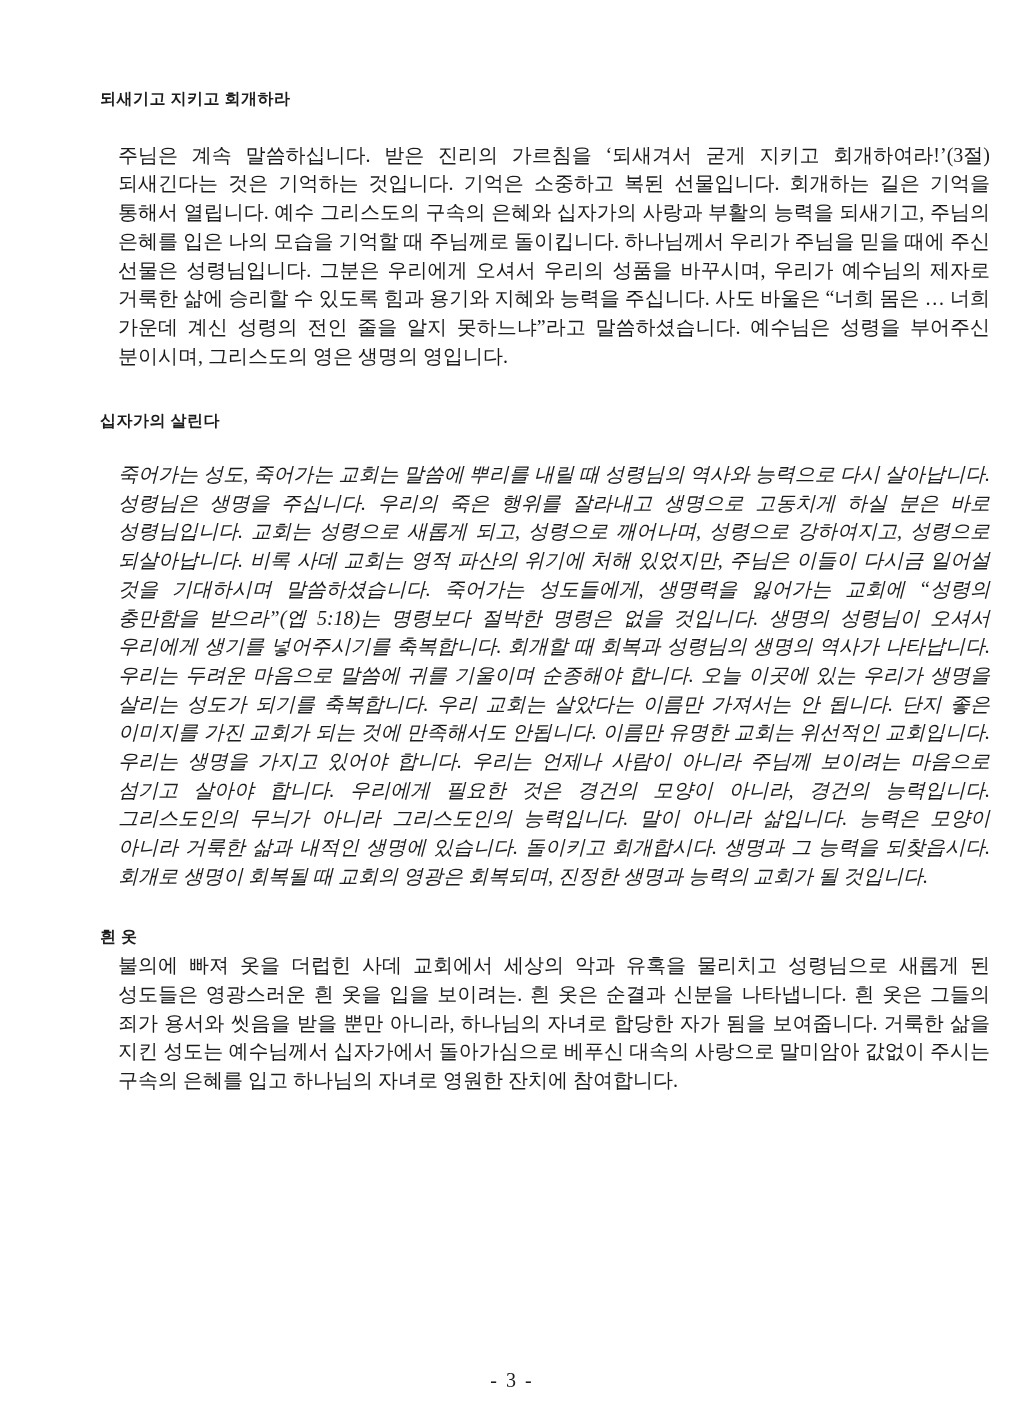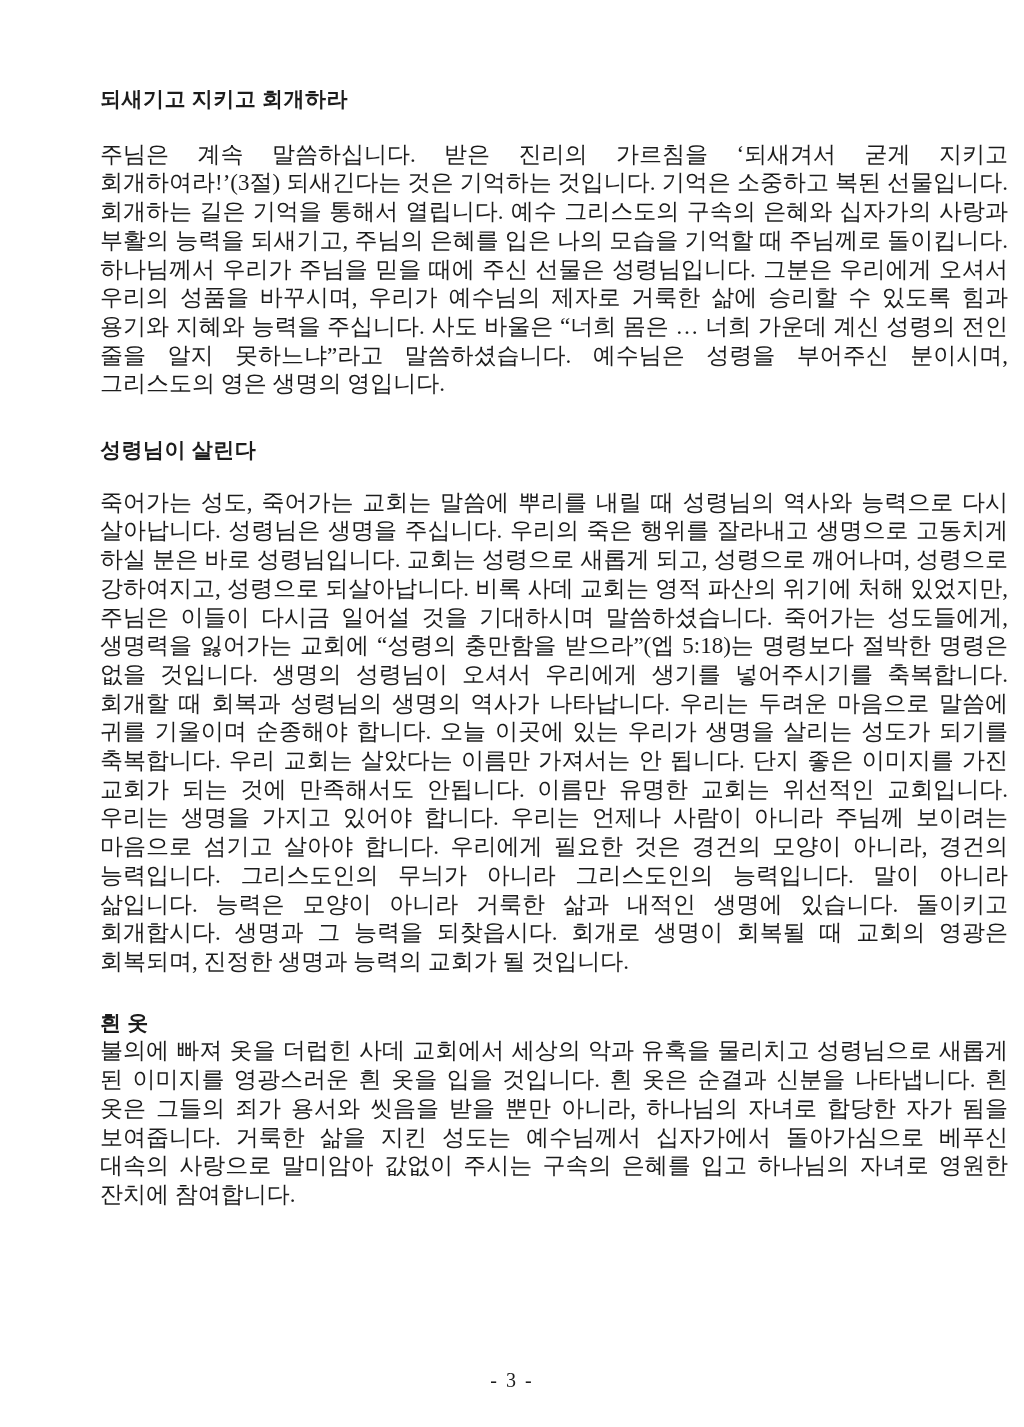--- a/index.html
+++ b/index.html
@@ -17,40 +17,40 @@
   .page {
     position: relative;
     width: 1024px;
     height: 1427px;
     box-sizing: border-box;
     padding: 85px 16px 0 100px;
     background: #ffffff;
     overflow: hidden;
   }
   .section-heading {
-    font-size: 21px;
+    font-size: 16px;
     font-weight: bold;
     line-height: 28.7px;
     margin: 0;
     letter-spacing: 0.5px;
   }
   .body-text {
-    font-size: 23px;
+    font-size: 20px;
     line-height: 28.7px;
-    margin: 0;
+    margin: 18px;
     text-align: justify;
     text-justify: inter-word;
     word-break: keep-all;
     overflow-wrap: break-word;
   }
   
   .mt-h1 { margin-top: 0; }
   .mt-p1 { margin-top: 27px; }
   .mt-h2 { margin-top: 37px; }
-  .mt-p2 { margin-top: 24px; }
+  .mt-p2 { margin-top: 24px; font-style: italic; }
   .mt-h3 { margin-top: 45px; }
   .mt-p3 { margin-top: 31px; }
   .mt-h4 { margin-top: 32px; }
   .mt-p4 { margin-top: 0; }
   .page-footer {
     position: absolute;
     top: 1366px;
     left: 0;
     width: 1024px;
     text-align: center;
@@ -61,22 +61,22 @@
   }
 </style>
 </head>
 <body>
 
 <div class="page">
 
   <h2 class="section-heading mt-h1">되새기고 지키고 회개하라</h2>
   <p class="body-text mt-p1">주님은 계속 말씀하십니다. 받은 진리의 가르침을 ‘되새겨서 굳게 지키고 회개하여라!’(3절) 되새긴다는 것은 기억하는 것입니다. 기억은 소중하고 복된 선물입니다. 회개하는 길은 기억을 통해서 열립니다. 예수 그리스도의 구속의 은혜와 십자가의 사랑과 부활의 능력을 되새기고, 주님의 은혜를 입은 나의 모습을 기억할 때 주님께로 돌이킵니다. 하나님께서 우리가 주님을 믿을 때에 주신 선물은 성령님입니다. 그분은 우리에게 오셔서 우리의 성품을 바꾸시며, 우리가 예수님의 제자로 거룩한 삶에 승리할 수 있도록 힘과 용기와 지혜와 능력을 주십니다. 사도 바울은 “너희 몸은 … 너희 가운데 계신 성령의 전인 줄을 알지 못하느냐”라고 말씀하셨습니다. 예수님은 성령을 부어주신 분이시며, 그리스도의 영은 생명의 영입니다.</p>
 
-  <h2 class="section-heading mt-h2">성령님이 살린다</h2>
+  <h2 class="section-heading mt-h2">십자가의 살린다</h2>
   <p class="body-text mt-p2">죽어가는 성도, 죽어가는 교회는 말씀에 뿌리를 내릴 때 성령님의 역사와 능력으로 다시 살아납니다. 성령님은 생명을 주십니다. 우리의 죽은 행위를 잘라내고 생명으로 고동치게 하실 분은 바로 성령님입니다. 교회는 성령으로 새롭게 되고, 성령으로 깨어나며, 성령으로 강하여지고, 성령으로 되살아납니다. 비록 사데 교회는 영적 파산의 위기에 처해 있었지만, 주님은 이들이 다시금 일어설 것을 기대하시며 말씀하셨습니다. 죽어가는 성도들에게, 생명력을 잃어가는 교회에 “성령의 충만함을 받으라”(엡 5:18)는 명령보다 절박한 명령은 없을 것입니다. 생명의 성령님이 오셔서 우리에게 생기를 넣어주시기를 축복합니다. 회개할 때 회복과 성령님의 생명의 역사가 나타납니다. 우리는 두려운 마음으로 말씀에 귀를 기울이며 순종해야 합니다. 오늘 이곳에 있는 우리가 생명을 살리는 성도가 되기를 축복합니다. 우리 교회는 살았다는 이름만 가져서는 안 됩니다. 단지 좋은 이미지를 가진 교회가 되는 것에 만족해서도 안됩니다. 이름만 유명한 교회는 위선적인 교회입니다. 우리는 생명을 가지고 있어야 합니다. 우리는 언제나 사람이 아니라 주님께 보이려는 마음으로 섬기고 살아야 합니다. 우리에게 필요한 것은 경건의 모양이 아니라, 경건의 능력입니다. 그리스도인의 무늬가 아니라 그리스도인의 능력입니다. 말이 아니라 삶입니다. 능력은 모양이 아니라 거룩한 삶과 내적인 생명에 있습니다. 돌이키고 회개합시다. 생명과 그 능력을 되찾읍시다. 회개로 생명이 회복될 때 교회의 영광은 회복되며, 진정한 생명과 능력의 교회가 될 것입니다.</p>
 
 
   <h2 class="section-heading mt-h4">흰 옷</h2>
-  <p class="body-text mt-p4">불의에 빠져 옷을 더럽힌 사데 교회에서 세상의 악과 유혹을 물리치고 성령님으로 새롭게 된 이미지를 영광스러운 흰 옷을 입을 것입니다. 흰 옷은 순결과 신분을 나타냅니다. 흰 옷은 그들의 죄가 용서와 씻음을 받을 뿐만 아니라, 하나님의 자녀로 합당한 자가 됨을 보여줍니다. 거룩한 삶을 지킨 성도는 예수님께서 십자가에서 돌아가심으로 베푸신 대속의 사랑으로 말미암아 값없이 주시는 구속의 은혜를 입고 하나님의 자녀로 영원한 잔치에 참여합니다.</p>
+  <p class="body-text mt-p4">불의에 빠져 옷을 더럽힌 사데 교회에서 세상의 악과 유혹을 물리치고 성령님으로 새롭게 된 성도들은 영광스러운 흰 옷을 입을 보이려는. 흰 옷은 순결과 신분을 나타냅니다. 흰 옷은 그들의 죄가 용서와 씻음을 받을 뿐만 아니라, 하나님의 자녀로 합당한 자가 됨을 보여줍니다. 거룩한 삶을 지킨 성도는 예수님께서 십자가에서 돌아가심으로 베푸신 대속의 사랑으로 말미암아 값없이 주시는 구속의 은혜를 입고 하나님의 자녀로 영원한 잔치에 참여합니다.</p>
 
   <div class="page-footer">- 3 -</div>
 
 </div>
 
 </body></html>

